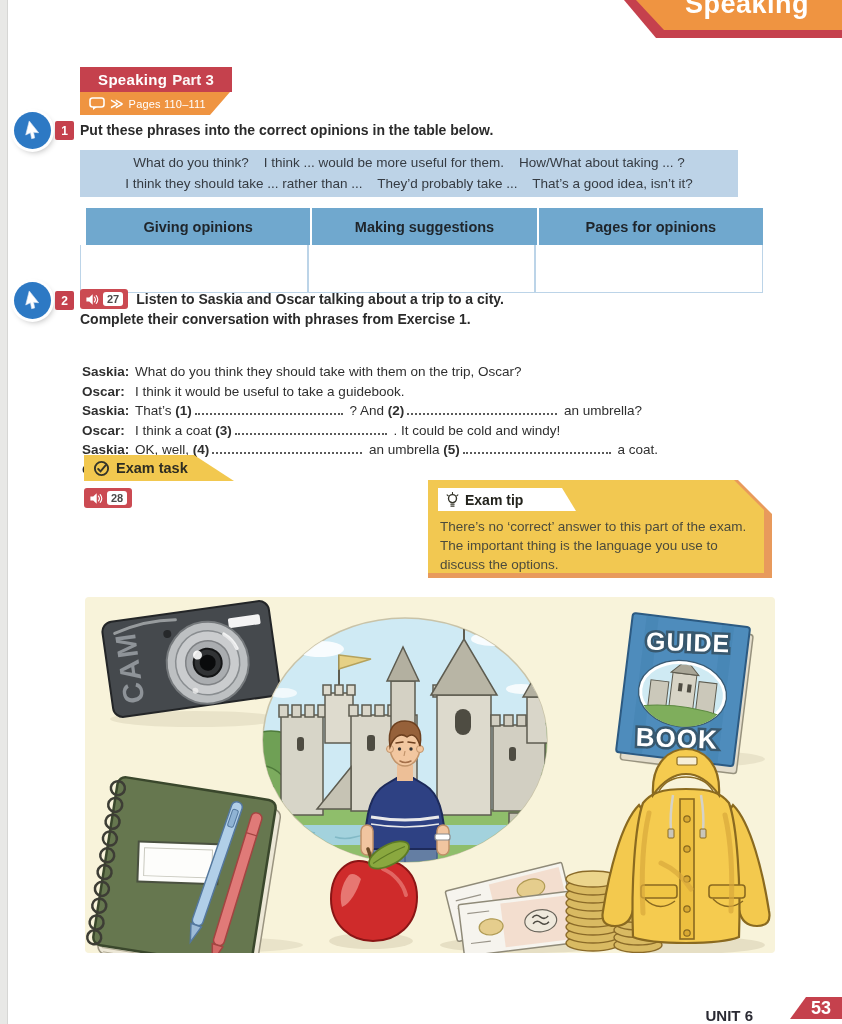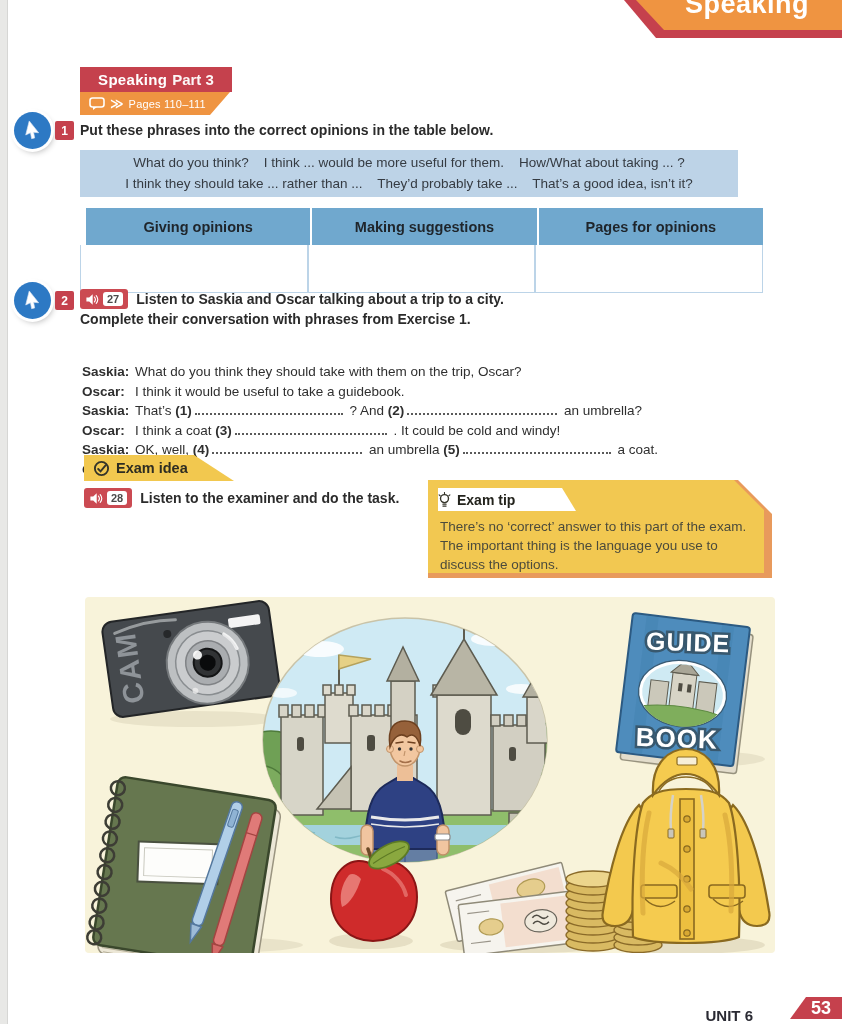--- a/index.html
+++ b/index.html
@@ -80,21 +80,21 @@
   .listen-row .txt{font-size:14px;font-weight:bold;color:var(--text-dark);}
 
   
   .tip{left:428px;top:480px;width:344px;height:98px;}
   .tip-orange{position:absolute;inset:0;background:var(--tip-edge-orange);
     clip-path:polygon(0 0,calc(100% - 34px) 0,100% 34px,100% 100%,0 100%);}
   .tip-yellow{position:absolute;left:0;top:0;right:8px;bottom:5px;background:#f2c851;
     clip-path:polygon(0 0,calc(100% - 30px) 0,100% 30px,100% 100%,0 100%);}
   .tip-label{position:absolute;left:10px;top:8px;width:138px;height:23px;background:#fff;
     clip-path:polygon(0 0,calc(100% - 14px) 0,100% 100%,0 100%);
-    display:flex;align-items:center;gap:6px;}
+    display:flex;align-items:center;gap:6px;padding-left:8px;}
   .tip-label span{font-size:14px;font-weight:bold;color:#23231c;}
   .tip-body{position:absolute;left:12px;top:37px;width:316px;font-size:13.5px;line-height:19px;color:#4c4b3c;}
 
   
   .illus{left:85px;top:597px;width:690px;height:356px;background:var(--illustration-bg);border-radius:4px;}
 
   
   .footer-unit{left:640px;top:999px;width:113px;text-align:right;font-size:15px;font-weight:bold;color:#2a2a33;margin-top:8px;}
   .footer-flag{left:790px;top:997px;width:52px;height:22px;background:var(--accent-red);
     clip-path:polygon(16px 0,100% 0,100% 100%,0 100%);display:flex;align-items:center;justify-content:center;
@@ -195,32 +195,31 @@
         <span class="dlg-speaker">Oscar:</span>
         <span>Fine.</span>
       </div>
     </div>
 
   <div class="abs exam-task">
     <svg width="17" height="17" viewBox="0 0 18 18">
       <circle cx="9" cy="9" r="7" fill="none" stroke="#35352a" stroke-width="2"></circle>
       <path d="M5.5 9.5 L8 12 L13.5 5.5" fill="none" stroke="#35352a" stroke-width="2" stroke-linecap="round"></path>
     </svg>
-    <span>Exam idea</span>
+    <span>Exam task</span>
   </div>
 
   <div class="abs listen-row">
     <span class="audio">
       <svg width="14" height="13" viewBox="0 0 20 16">
         <path d="M2 5 h4 l5 -4.5 v15 l-5 -4.5 H2 Z" fill="#fff"></path>
         <path d="M13.5 4.5 q2.8 3.5 0 7 M16 2.5 q4.5 5.5 0 11" stroke="#fff" stroke-width="1.6" fill="none" stroke-linecap="round"></path>
       </svg>
       <span class="pill">28</span>
     </span>
-    <span class="txt">Listen to the examiner and do the task.</span>
   </div>
 
   <div class="abs tip">
     <div class="tip-orange"></div>
     <div class="tip-yellow"></div>
     <div class="tip-label">
       <svg width="13" height="16" viewBox="0 0 14 17">
         <circle cx="7" cy="7" r="4.3" fill="none" stroke="#35352a" stroke-width="1.5"></circle>
         <path d="M5.3 13 h3.4 M5.3 15 h3.4" stroke="#35352a" stroke-width="1.3" stroke-linecap="round"></path>
         <path d="M7 0.4 v1.4 M1.2 3 l1.1 .9 M12.8 3 l-1.1 .9" stroke="#35352a" stroke-width="1.2" stroke-linecap="round"></path>

